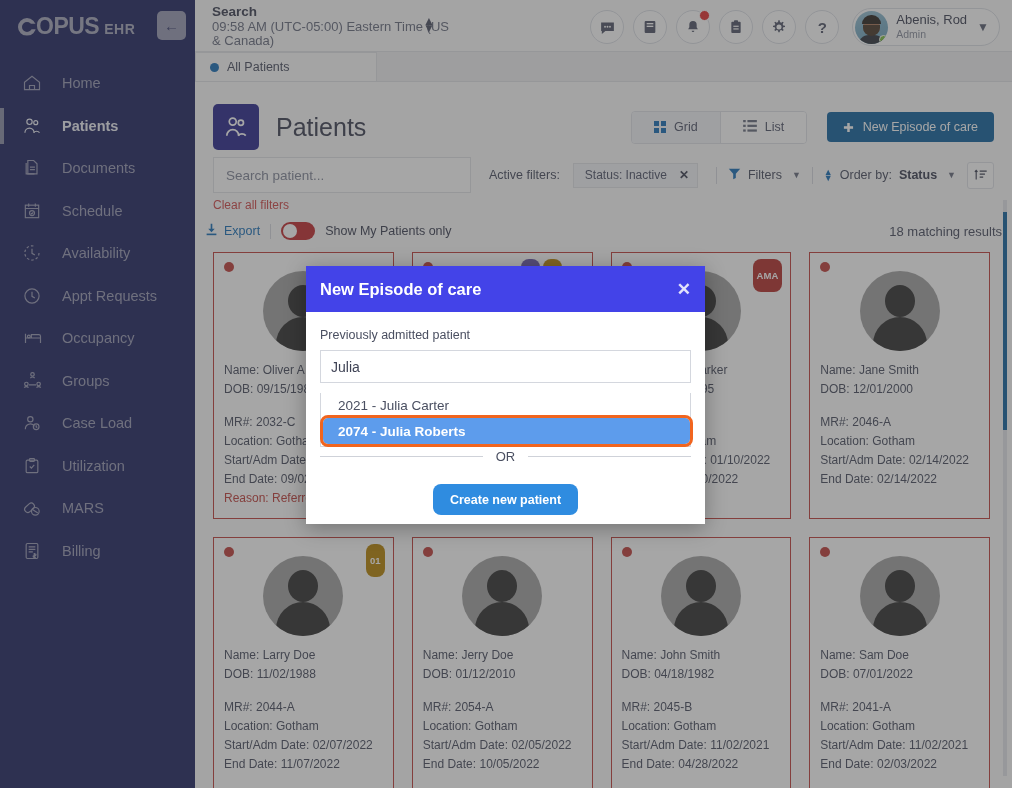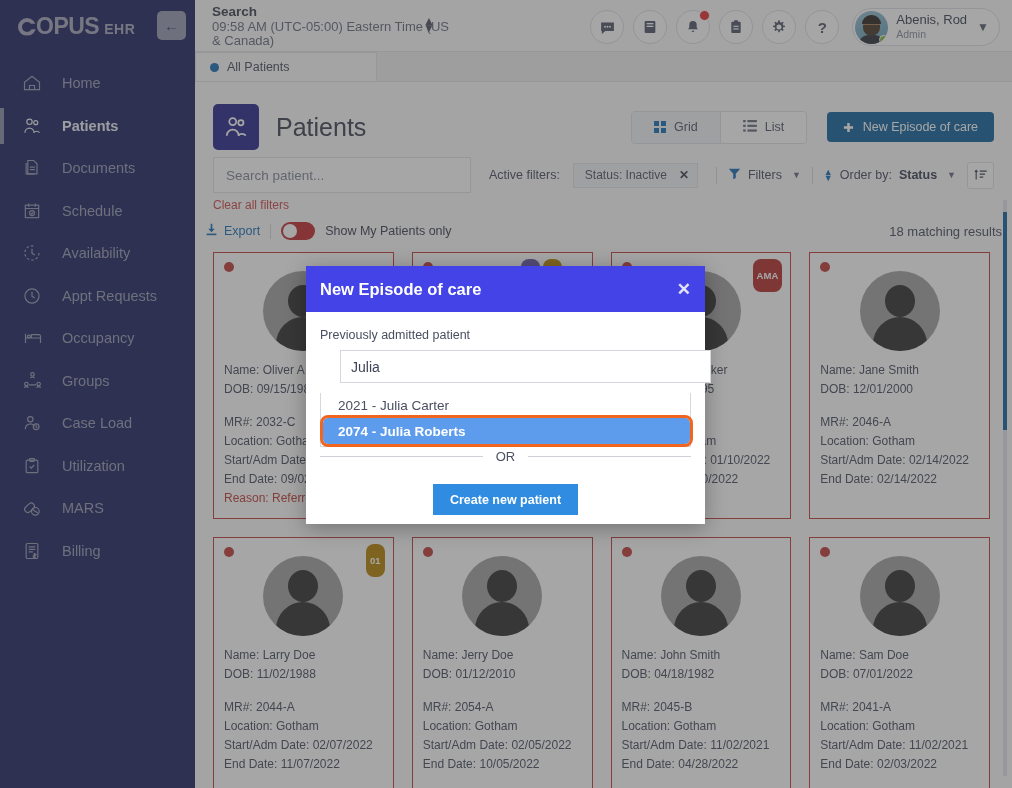--- a/index.html
+++ b/index.html
@@ -206,41 +206,41 @@
   #modal-head {
     height: 46px; background: #4343e8; display: flex; align-items: center;
     padding: 0 14px; color: #fff;
   }
   #modal-title { font-size: 16.5px; font-weight: bold; }
   #modal-close { margin-left: auto; font-size: 17px; cursor: pointer; color: #e3e3fb; font-weight: bold;}
   #modal-body { padding: 16px 14px 0 14px; position: relative; }
   #modal-field-label { font-size: 12.5px; color: #4a4f61; }
   #patient-search {
     margin-top: 8px; width: 371px; height: 33px; border: 1px solid #d4d7de; background: #fff;
-    padding: 0 10px; font-size: 14px; color: #3f4355; font-family: inherit; outline: none; margin-left: 20px;
+    padding: 0 10px; font-size: 14px; color: #3f4355; font-family: inherit; outline: none;
   }
   #suggestions {
     position: absolute; left: 14px; top: 81px; width: 371px; background: #fff;
     border: 1px solid #d4d7de; border-top: none;
   }
   .sugg {
     height: 24px; display: flex; align-items: center; padding: 0 0 0 17px;
     font-size: 13.5px; color: #4a4f61; cursor: pointer;
   }
   .sugg.highlight {
     background: #5d9cec; color: #fff; font-weight: bold; height: 26px;
     outline: 3px solid #f1651f; border-radius: 5px; margin: 1px 2px 2px 2px;
     padding-left: 15px; width: 367px;
   }
   #or-row { display: flex; align-items: center; margin-top: 66px; padding: 0 0px; }
   #or-row .ln { flex: 1; height: 1px; background: #cfd2d9; }
   #or-row .or-text { font-size: 13px; color: #4a4f61; padding: 0 13px; }
   #create-patient-btn {
     display: block; margin: 20px auto 0 auto; background: #2f8ce0; color: #fff; border: none;
-    border-radius: 0; height: 31px; padding: 0 17px; font-size: 12.5px; font-weight: bold;
+    border-radius: 8px; height: 31px; padding: 0 17px; font-size: 12.5px; font-weight: bold;
     cursor: pointer; font-family: inherit;
   }
 
   
   #vscroll-track { position: absolute; right: 5px; top: 200px; width: 4px; bottom: 12px; background: #e4e6ea; z-index: 40;}
   #vscroll-thumb { position: absolute; right: 5px; top: 212px; width: 4px; height: 218px; background: #1565a0; z-index: 41; cursor: pointer;}
 </style>
 </head>
 <body>
 

